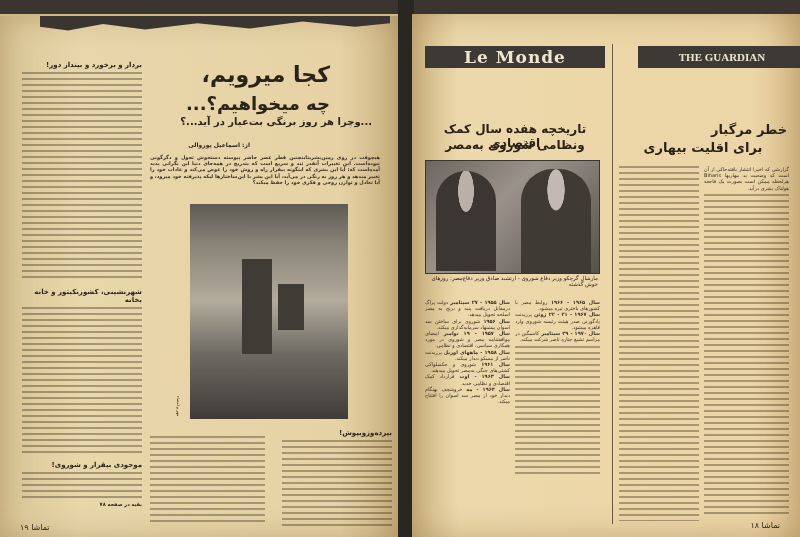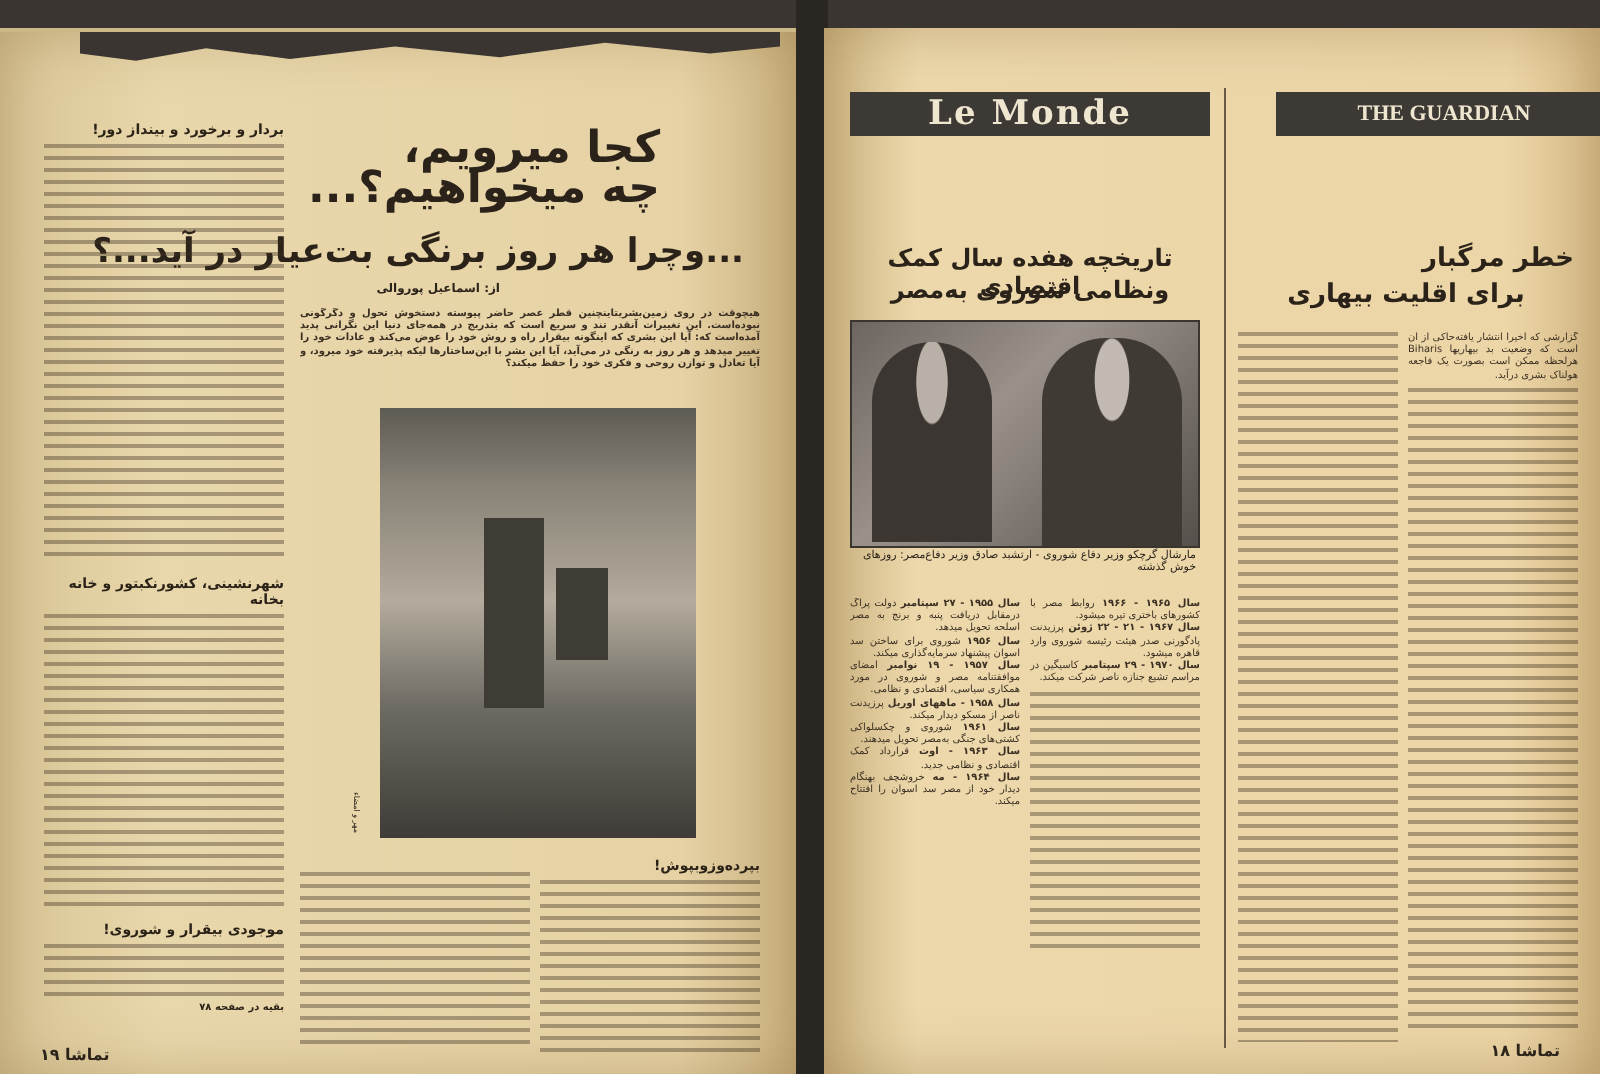--- a/index.html
+++ b/index.html
@@ -14,34 +14,34 @@
   .col{position:absolute;direction:rtl;overflow:hidden;}
   .filler{height:100%;background:repeating-linear-gradient(180deg,rgba(60,45,30,.55) 0px,rgba(60,45,30,.55) 2px,transparent 2px,transparent 6px);opacity:.7;}
   .subhead{font-weight:bold;font-size:7px;color:#2b2218;margin:3px 0;}
   .headline{position:absolute;direction:rtl;font-weight:bold;color:#2b231a;text-align:center;}
   .mast{position:absolute;background:#3d3a36;color:#efe6d0;text-align:center;font-weight:bold;}
   .mast.lemonde{font-family:"DejaVu Serif",serif;font-size:17px;letter-spacing:1px;}
   .mast.guardian{font-family:"Liberation Serif",serif;font-size:11px;margin-left:19px;}
   .photo{position:absolute;background:linear-gradient(135deg,#6d6560,#9a918a 40%,#55504b);border:1px solid #3b352f;}
   .art{position:absolute;background:linear-gradient(180deg,#5e5b54 0%,#888277 18%,#b3ab9c 45%,#6d6a63 70%,#3f3c37 100%);}
   .caption{position:absolute;direction:rtl;font-size:5.5px;color:#2b231a;}
-  .folio{position:absolute;font-size:8px;font-weight:bold;color:#2c241a;}
+  .folio{position:absolute;font-size:8px;font-weight:normal;color:#2c241a;}
   .vrule{position:absolute;width:1px;background:#6a5a44;}
 </style>
 </head>
 <body>
 
 <div class="spread">
 
   <div class="page left">
     <div class="torn"></div>
 
     <div class="headline" style="right:70px;top:46px;font-size:22px;">کجا میرویم،</div>
-    <div class="headline" style="right:70px;top:66px;font-size:22px;">چه میخواهیم؟...</div>
-    <div class="headline" style="right:28px;top:100px;font-size:17px;">...وچرا هر روز برنگی بت‌عیار در آید...؟</div>
+    <div class="headline" style="right:70px;top:77px;font-size:18px;">چه میخواهیم؟...</div>
+    <div class="headline" style="right:28px;top:100px;font-size:10px;">...وچرا هر روز برنگی بت‌عیار در آید...؟</div>
     <div class="caption" style="right:150px;top:125px;font-size:6px;font-weight:bold;">از: اسماعیل پوروالی</div>
 
     <div class="col text-line" style="left:150px;top:138px;width:230px;height:40px;font-weight:bold;">هیچوقت در روی زمین‌بشریتاینچنین قطر عصر حاضر پیوسته دستخوش تحول و دگرگونی نبوده‌است. این تغییرات آنقدر تند و سریع است که بتدریج در همه‌جای دنیا این نگرانی پدید آمده‌است که: آیا این بشری که اینگونه بیقرار راه و روش خود را عوض می‌کند و عادات خود را تغییر میدهد و هر روز به رنگی در می‌آید، آیا این بشر با این‌ساختارها لیکه پذیرفته خود میرود، و آیا تعادل و توازن روحی و فکری خود را حفظ میکند؟</div>
 
     <div class="art" style="left:190px;top:188px;width:158px;height:215px;">
       <div style="position:absolute;left:52px;top:55px;width:30px;height:95px;background:#3f3b35;"></div>
       <div style="position:absolute;left:88px;top:80px;width:26px;height:46px;background:#3f3b35;"></div>
     </div>
     <div class="caption" style="left:176px;top:380px;font-size:4px;writing-mode:vertical-rl;">مهر و امضاء</div>
 
@@ -51,21 +51,21 @@
       <div class="subhead" style="margin-top:6px;">شهرنشینی، کشورنکبتور و خانه بخانه</div>
       <div class="filler" style="height:148px;"></div>
       <div class="subhead" style="margin-top:6px;">موجودی بیقرار و شوروی!</div>
       <div class="filler" style="height:26px;"></div>
       <div class="subhead" style="font-size:5px;">بقیه در صفحه ۷۸</div>
     </div>
 
     <div class="col" style="left:150px;top:420px;width:115px;height:90px;">
       <div class="filler"></div>
     </div>
-    <div class="col" style="left:270px;top:410px;width:110px;height:100px;">
+    <div class="col" style="left:282px;top:410px;width:110px;height:100px;">
       <div class="subhead">بپرده‌وزوبپوش!</div>
       <div class="filler" style="height:88px;"></div>
     </div>
 
     <div class="folio" style="left:20px;top:507px;">تماشا ۱۹</div>
   </div>
 
   <div class="gutter"></div>
 
   <div class="page right">

